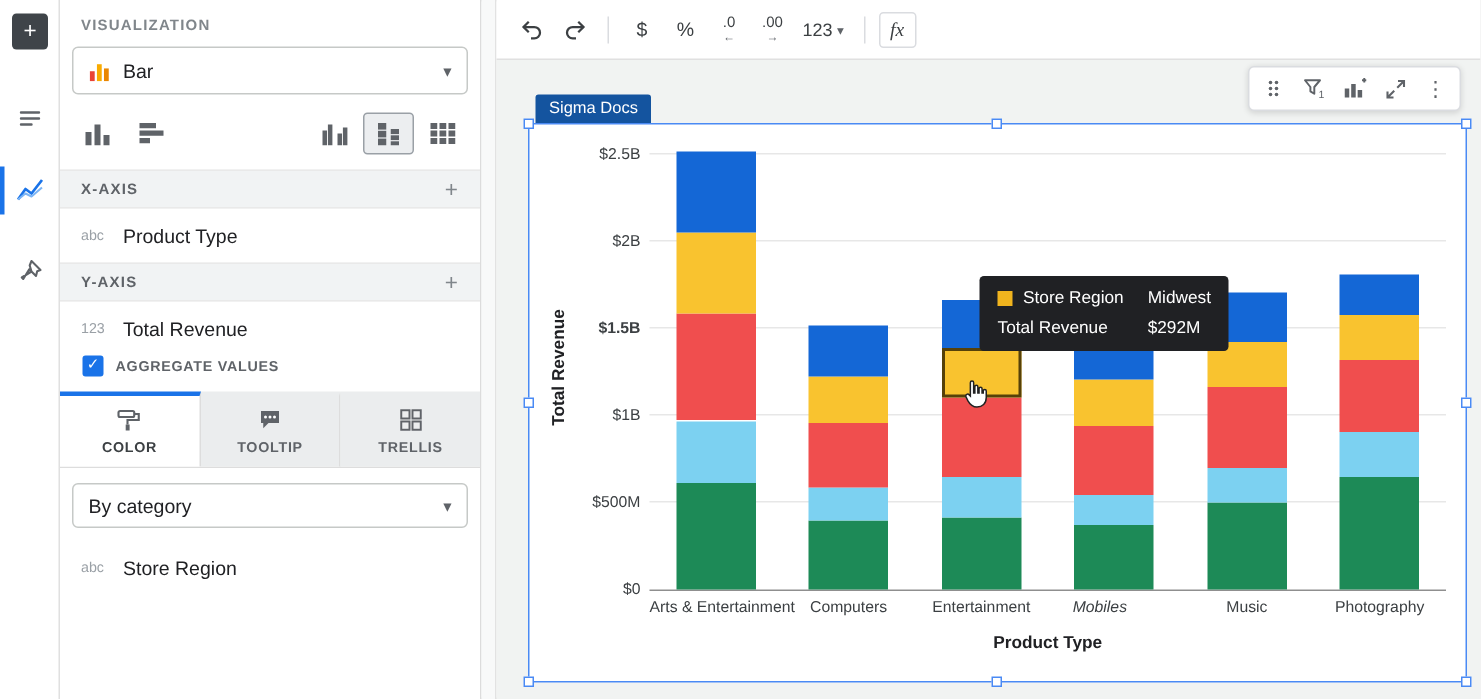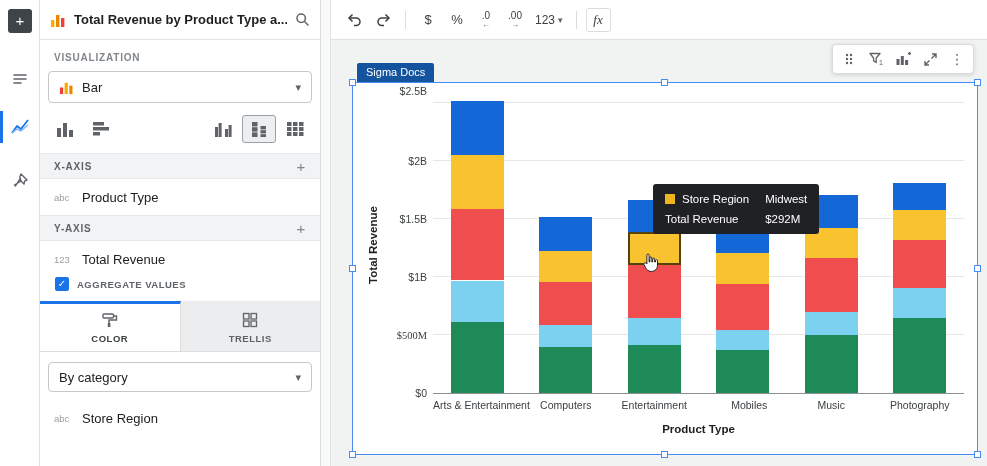--- a/index.html
+++ b/index.html
@@ -97,32 +97,20 @@
       </svg>
     </div>
     <div class="rail-btn" style="top:168px">
       <svg width="18" height="18" viewBox="0 0 18 18">
         <path d="M10 2l6 6-2.2.8-.8 3.2-4.5-4.5-4 6.5-1-1 6.5-4L8.8 5z" fill="none" stroke="#5f6368" stroke-width="1.4" stroke-linejoin="round"></path>
       </svg>
     </div>
   </div>
 
   <div class="panel">
-    <div class="p-header">
-      <svg width="16" height="16" viewBox="0 0 16 16">
-        <rect x="1" y="8" width="3.4" height="7" fill="#f9ab00"></rect>
-        <rect x="6" y="3" width="3.4" height="12" fill="#ea8600"></rect>
-        <rect x="11" y="6" width="3.4" height="9" fill="#ea4335"></rect>
-      </svg>
-      <div class="p-title">Total Revenue by Product Type a...</div>
-      <svg width="15" height="15" viewBox="0 0 15 15">
-        <circle cx="6.2" cy="6.2" r="4.2" fill="none" stroke="#5f6368" stroke-width="1.5"></circle>
-        <path d="M9.5 9.5l4 4" stroke="#5f6368" stroke-width="1.5"></path>
-      </svg>
-    </div>
 
     <div class="sec-label">VISUALIZATION</div>
 
     <div class="select">
       <svg width="15" height="15" viewBox="0 0 16 16">
         <rect x="1" y="8" width="3.4" height="7" fill="#ea4335"></rect>
         <rect x="6" y="3" width="3.4" height="12" fill="#f9ab00"></rect>
         <rect x="11" y="6" width="3.4" height="9" fill="#ea8600"></rect>
       </svg>
       <span>Bar</span>
@@ -205,20 +193,29 @@
       <div class="tab sel">
         <svg width="16" height="16" viewBox="0 0 16 16">
           <rect x="1" y="2" width="10.5" height="4" rx="1" fill="none" stroke="#5f6368" stroke-width="1.4"></rect>
           <path d="M11.5 4h3v4H7v3" fill="none" stroke="#5f6368" stroke-width="1.4"></path>
           <rect x="5.8" y="11" width="2.6" height="4" fill="#5f6368"></rect>
         </svg>
         <span>COLOR</span>
       </div>
       <div class="tab">
         <svg width="16" height="16" viewBox="0 0 16 16">
+          <path d="M2 2h12v8H7l-3.5 3.5V10H2z" fill="#5f6368"></path>
+          <circle cx="5" cy="6" r="1" fill="#fff"></circle>
+            <circle cx="8" cy="6" r="1" fill="#fff"></circle>
+            <circle cx="11" cy="6" r="1" fill="#fff"></circle>
+        </svg>
+        <span>TOOLTIP</span>
+      </div>
+      <div class="tab">
+        <svg width="16" height="16" viewBox="0 0 16 16">
           <rect x="1.5" y="1.5" width="5.5" height="5.5" fill="none" stroke="#5f6368" stroke-width="1.3"></rect>
           <rect x="9" y="1.5" width="5.5" height="5.5" fill="none" stroke="#5f6368" stroke-width="1.3"></rect>
           <rect x="1.5" y="9" width="5.5" height="5.5" fill="none" stroke="#5f6368" stroke-width="1.3"></rect>
           <rect x="9" y="9" width="5.5" height="5.5" fill="none" stroke="#5f6368" stroke-width="1.3"></rect>
         </svg>
         <span>TRELLIS</span>
       </div>
     </div>
 
     <div class="select small">
@@ -313,25 +310,25 @@
         </div>
         <div class="etb-btn" style="font-size:14px;color:#5f6368">
           <span>⋮</span>
         </div>
       </div>
 
       <div class="element">
         <div class="y-title">Total Revenue</div>
         <div class="yticks">
             <span class="ytick" style="bottom: -5px;">$0</span>
-            <span class="ytick" style="bottom: 53px; font-family: Liberation Serif, serif;">$500M</span>
+            <span class="ytick" style="bottom: 53px;">$500M</span>
             <span class="ytick" style="bottom: 111px;">$1B</span>
-            <span class="ytick" style="bottom: 169px;">$1.5B</span>
+            <span class="ytick" style="bottom: 169px; font-weight: bold;">$1.5B</span>
             <span class="ytick" style="bottom: 227px;">$2B</span>
-            <span class="ytick" style="bottom: 297px;">$2.5B</span>
+            <span class="ytick" style="bottom: 285px;">$2.5B</span>
           </div>
         <div class="plot">
             <div class="grid" style="bottom: 58px;"></div>
             <div class="grid" style="bottom: 116px;"></div>
             <div class="grid" style="bottom: 174px;"></div>
             <div class="grid" style="bottom: 232px;"></div>
             <div class="grid" style="bottom: 290px;"></div>
             <div class="seg" style="left: 17.75px; width: 53px; bottom: 0px; height: 70.76px; background: rgb(29, 138, 87);"></div>
             <div class="seg" style="left: 17.75px; width: 53px; bottom: 70.76px; height: 41.76px; background: rgb(124, 209, 241);"></div>
             <div class="seg" style="left: 17.75px; width: 53px; bottom: 112.52px; height: 71.92px; background: rgb(240, 78, 78);"></div>
@@ -360,21 +357,21 @@
             <div class="seg" style="left: 460.25px; width: 53px; bottom: 0px; height: 74.82px; background: rgb(29, 138, 87);"></div>
             <div class="seg" style="left: 460.25px; width: 53px; bottom: 74.82px; height: 30.16px; background: rgb(124, 209, 241);"></div>
             <div class="seg" style="left: 460.25px; width: 53px; bottom: 104.98px; height: 48.14px; background: rgb(240, 78, 78);"></div>
             <div class="seg" style="left: 460.25px; width: 53px; bottom: 153.12px; height: 30.16px; background: rgb(249, 195, 47);"></div>
             <div class="seg" style="left: 460.25px; width: 53px; bottom: 183.28px; height: 26.68px; background: rgb(20, 103, 214);"></div>
           </div>
         <div class="xlabels">
             <span class="xlab" style="left: 0px; width: 88.5px;">Arts &amp; Entertainment</span>
             <span class="xlab" style="left: 88.5px; width: 88.5px;">Computers</span>
             <span class="xlab" style="left: 177px; width: 88.5px;">Entertainment</span>
-            <span class="xlab" style="left: 272px; width: 88.5px;">Mobiles</span>
+            <span class="xlab" style="left: 256px; width: 88.5px; font-style: italic;">Mobiles</span>
             <span class="xlab" style="left: 354px; width: 88.5px;">Music</span>
             <span class="xlab" style="left: 442.5px; width: 88.5px; text-align: center;">Photography</span>
           </div>
         <div class="x-title">Product Type</div>
 
         <div class="tip">
           <span class="tip-label">
             <span class="swatch" style="background: rgb(240, 180, 30);"></span>
             <span>Store Region</span>
           </span>

